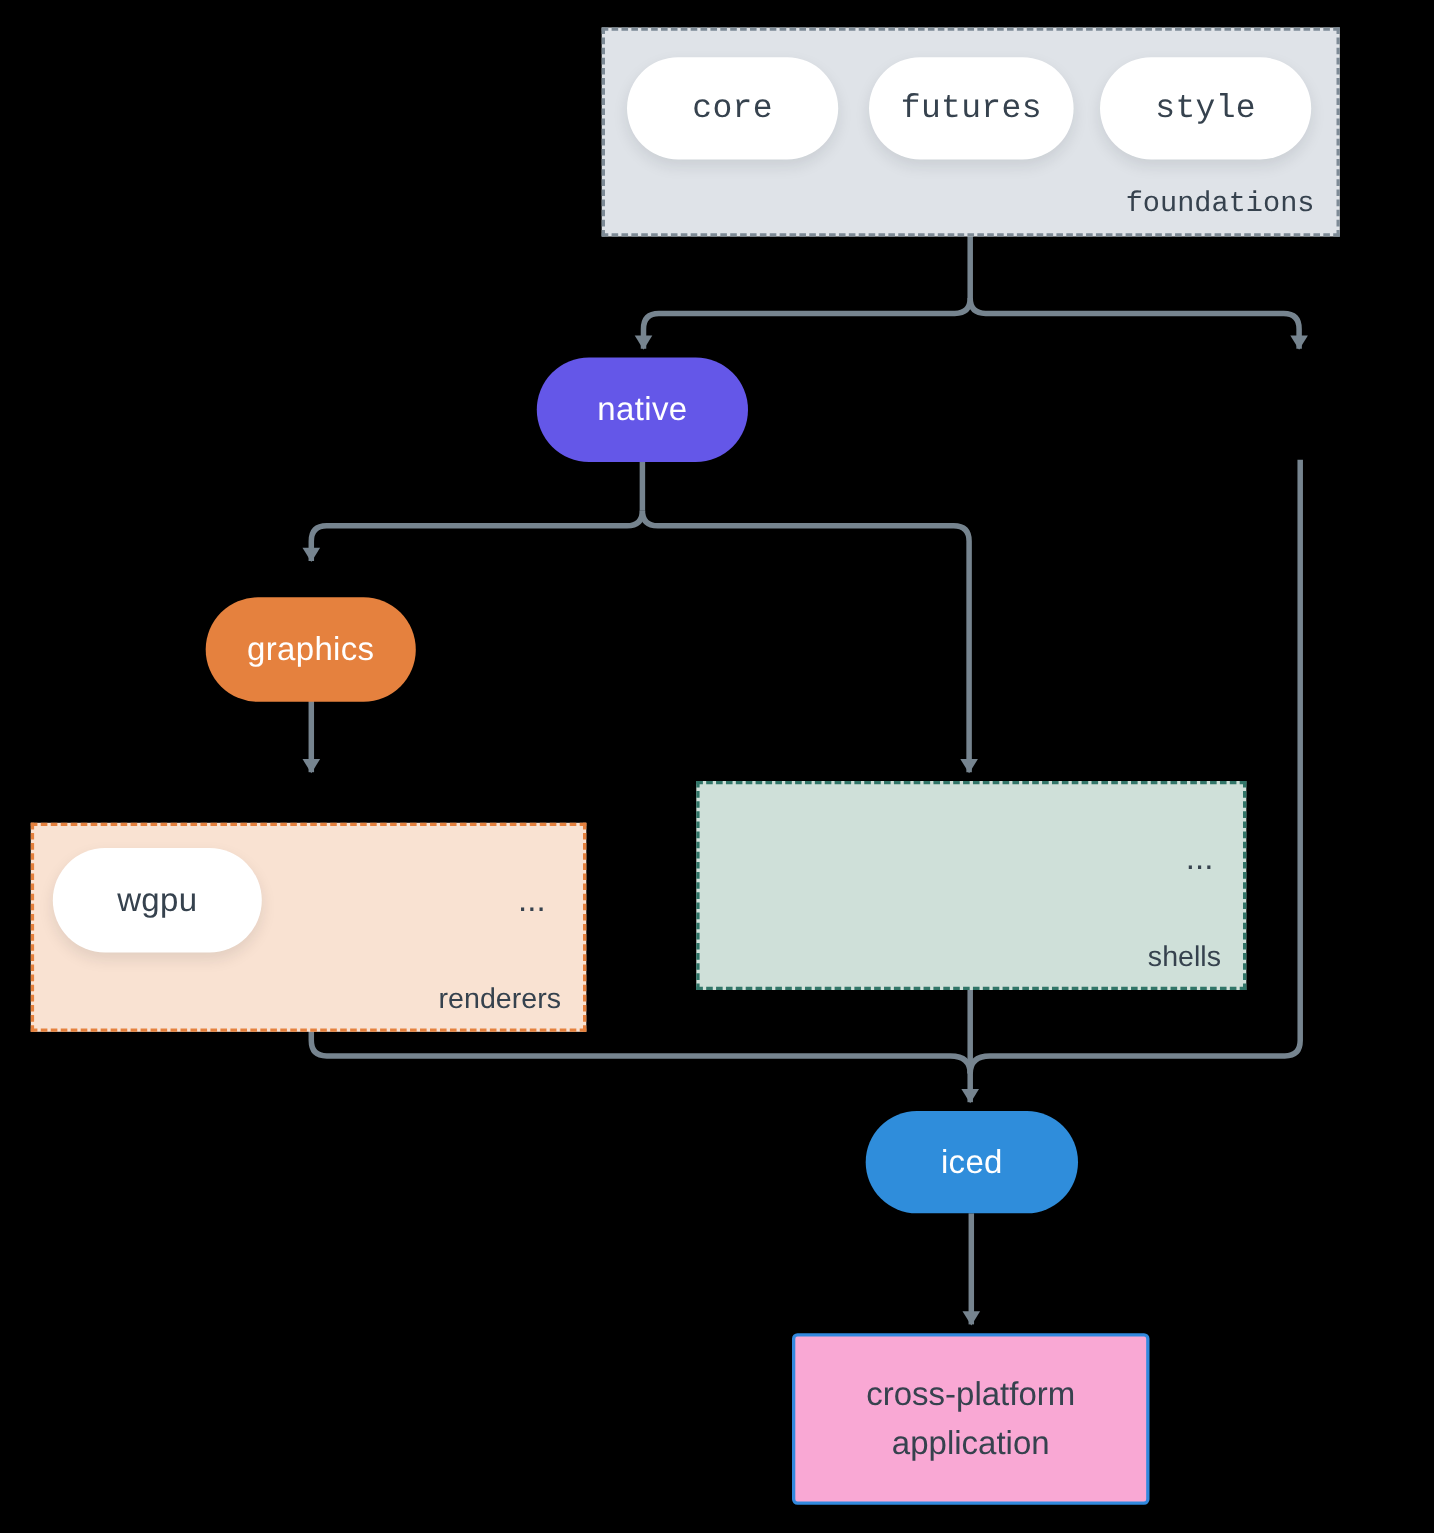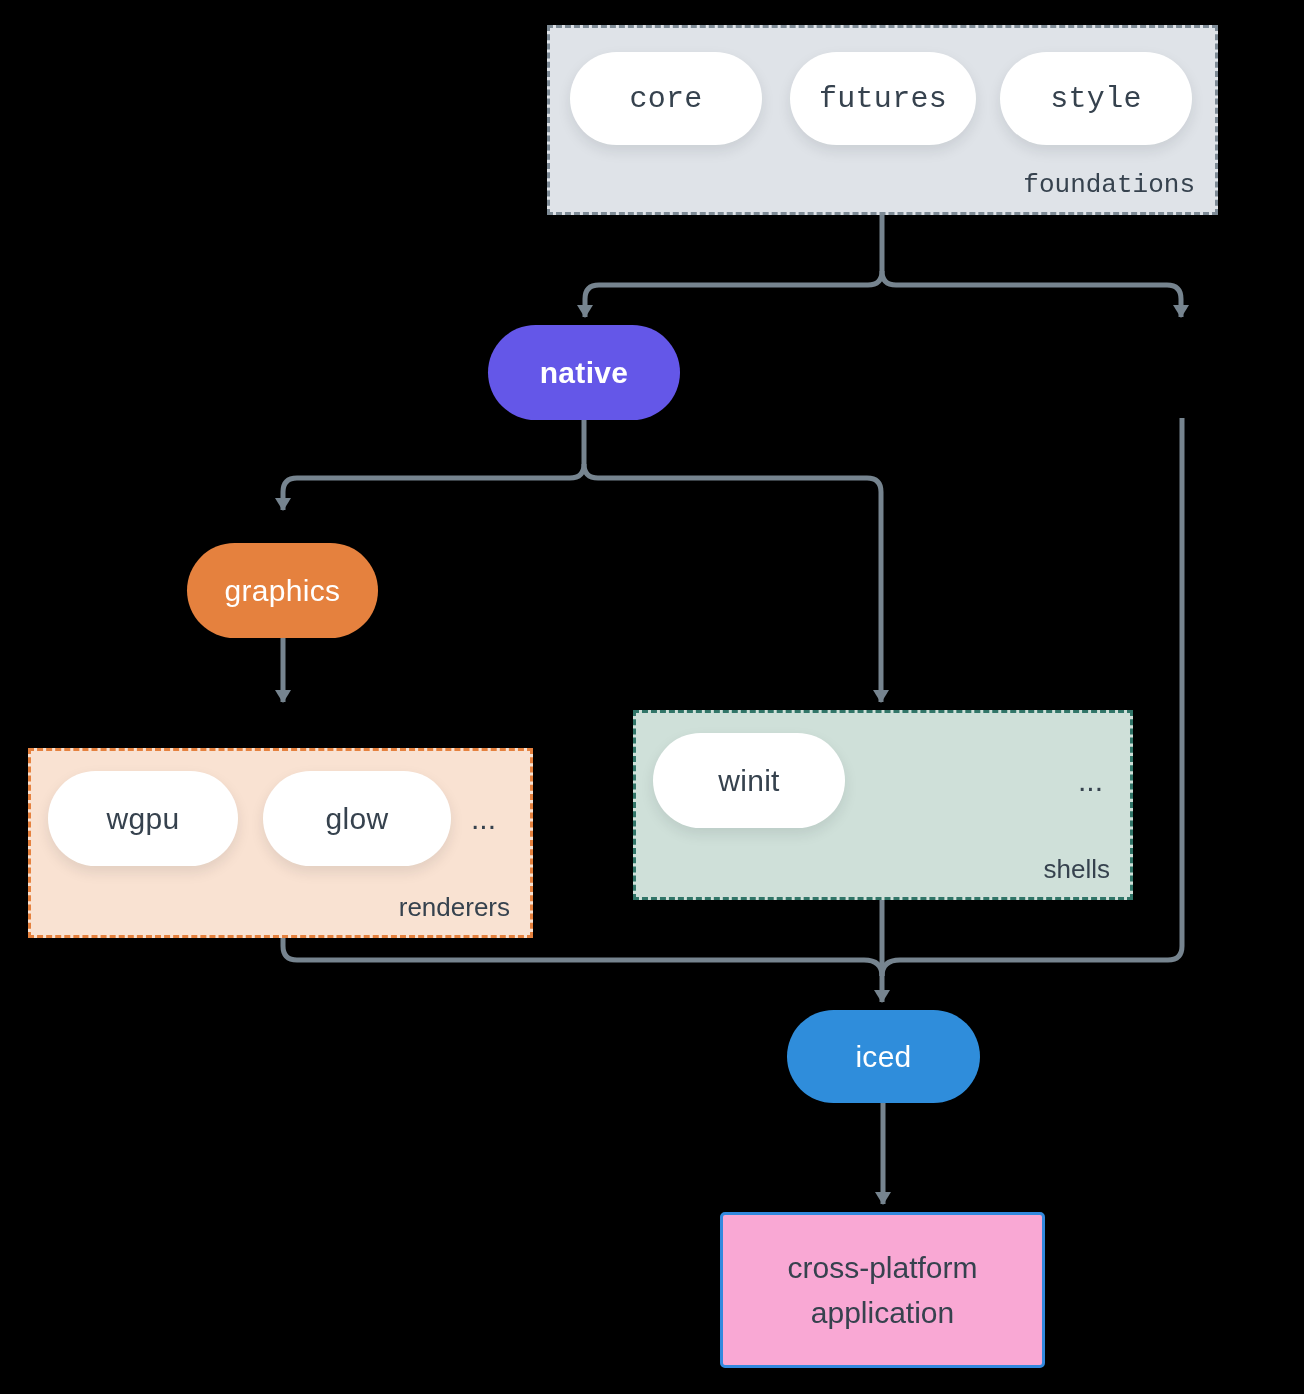--- a/index.html
+++ b/index.html
@@ -26,21 +26,21 @@
     align-items: center;
     justify-content: center;
     background: #ffffff;
     border-radius: 50px;
     color: #36424e;
     font-size: 30px;
     letter-spacing: 0.3px;
     box-shadow: 0 6px 14px rgba(20, 30, 40, 0.10);
   }
   .node { color: #ffffff; box-shadow: none; }
-  .node-purple { background: #6457e8; font-weight: bold; }
+  .node-purple { background: #6457e8; }
   .node-orange { background: #e5813e; margin-top: 26px; }
   .node-blue   { background: #2f8ddb; }
   .group { position: absolute; box-sizing: border-box; }
   .group-foundations {
     left: 547px; top: 25px; width: 671px; height: 190px;
     background: #dfe3e8;
     border: 3px dashed #7e8b96;
     font-family: Liberation Mono, monospace;
   }
   .group-renderers {
@@ -124,27 +124,25 @@
     <div class="group-label">foundations</div>
   </div>
 
   <div class="pill node node-purple" style="left:488px; top:325px; width:192px; height:95px;">native</div>
 
 
   <div class="pill node node-orange" style="left:187px; top:517px; width:191px; height:95px;">graphics</div>
 
   <div class="group group-renderers">
     <div class="pill" style="left:17px; top:20px; width:190px; height:95px;">wgpu</div>
-    <div class="pill" style="left:232px; top:20px; width:188px; height:95px;">glow</div>
     <div class="dots" style="left:440px;">...</div>
     <div class="group-label">renderers</div>
   </div>
 
   <div class="group group-shells">
-    <div class="pill" style="left:17px; top:20px; width:192px; height:95px;">winit</div>
     <div class="dots" style="left:442px;">...</div>
     <div class="group-label">shells</div>
   </div>
 
   <div class="pill node node-blue" style="left:787px; top:1010px; width:193px; height:93px;">iced</div>
 
   <div class="app-box">
     <span>cross-platform application</span>
   </div>
 

